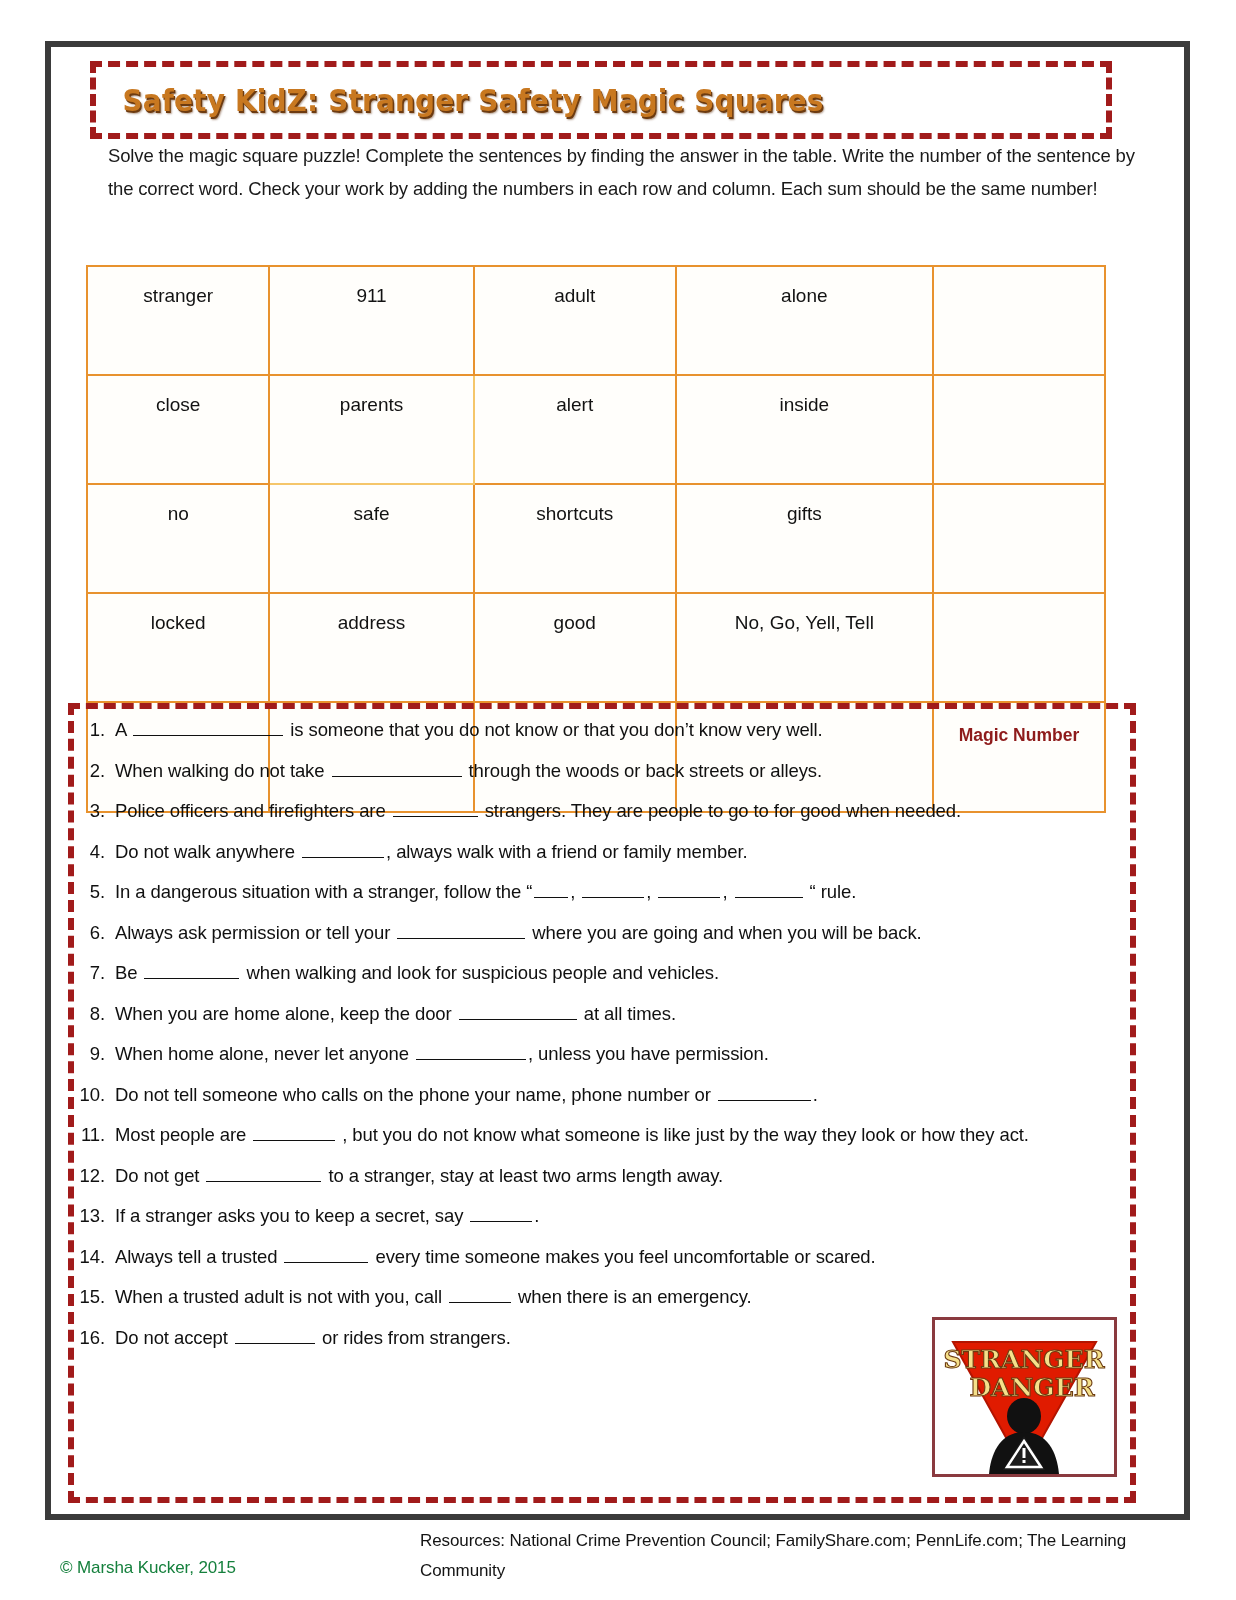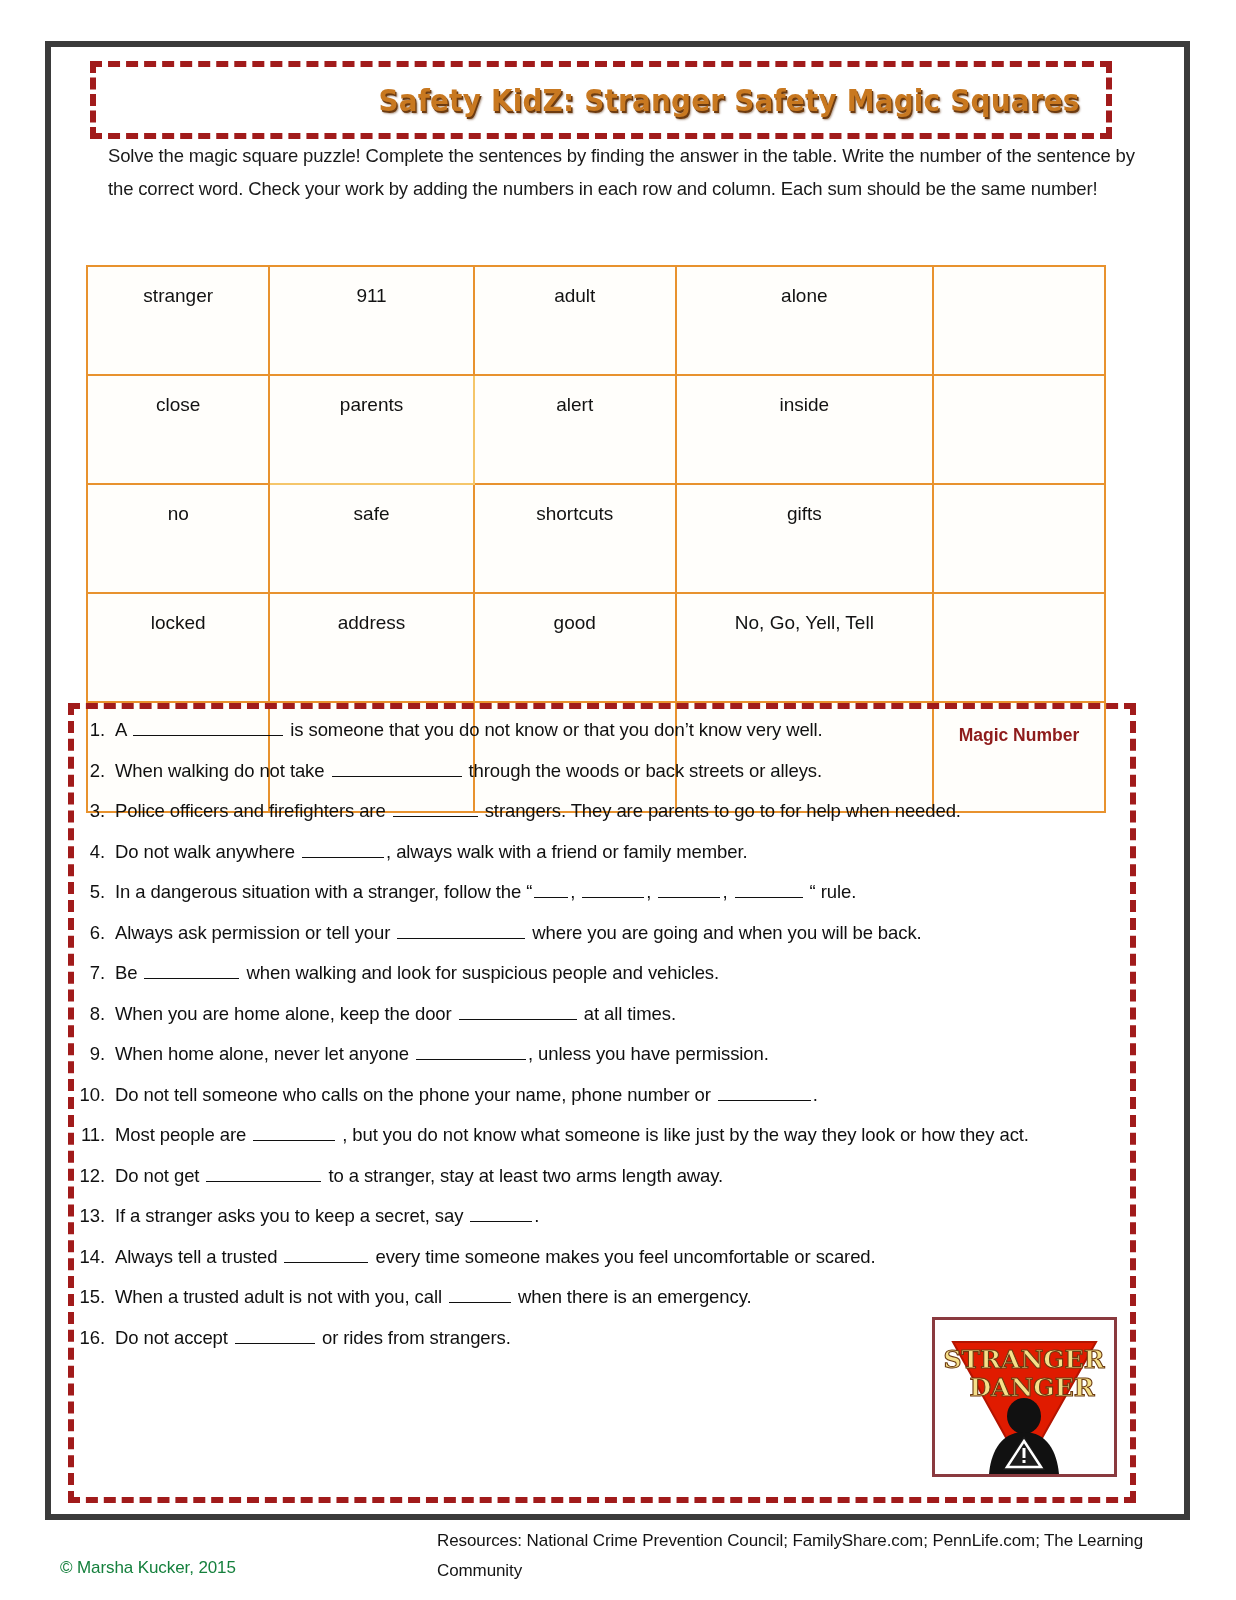--- a/index.html
+++ b/index.html
@@ -31,21 +31,21 @@
   #title-box {
     position: absolute;
     left: 90px;
     top: 61px;
     width: 1022px;
     height: 78px;
     border: 6px dashed #a11b1b;
     box-sizing: border-box;
     display: flex;
     align-items: center;
-    justify-content: flex-end;
+    justify-content: flex-start;
   }
   #title-text {
     font-family: "DejaVu Sans", sans-serif;
     font-weight: bold;
     font-size: 30px;
     letter-spacing: 0.2px;
     color: #c87820;
     transform: scaleX(0.93);
     text-shadow: 1.5px 1.5px 0 #6d3b10, 2.5px 2.5px 2px rgba(90,45,10,0.45);
     white-space: nowrap;
@@ -159,21 +159,21 @@
     border: 3px solid #8a3a3f;
     box-sizing: border-box;
     background: #ffffff;
     overflow: hidden;
   }
   #logo svg { display: block; }
 
   
   #footer-resources {
     position: absolute;
-    left: 437px;
+    left: 420px;
     top: 1526px;
     width: 740px;
     font-size: 17px;
     line-height: 30px;
     color: #141414;
     letter-spacing: -0.1px;
   }
   #footer-copyright {
     position: absolute;
     left: 60px;
@@ -239,21 +239,21 @@
     <li class="sentence">
       <span class="num">1.</span>
       <span class="body"><span>A </span><span class="blank" style="width: 150px;"></span><span> is someone that you do not know or that you don’t know very well.</span></span>
     </li>
     <li class="sentence">
       <span class="num">2.</span>
       <span class="body"><span>When walking do not take </span><span class="blank" style="width: 130px;"></span><span> through the woods or back streets or alleys.</span></span>
     </li>
     <li class="sentence">
       <span class="num">3.</span>
-      <span class="body"><span>Police officers and firefighters are </span><span class="blank" style="width: 85px;"></span><span> strangers.  They are parents to go to for help when needed.</span></span>
+      <span class="body"><span>Police officers and firefighters are </span><span class="blank" style="width: 85px;"></span><span> strangers.  They are people to go to for good when needed.</span></span>
     </li>
     <li class="sentence">
       <span class="num">4.</span>
       <span class="body"><span> Do not walk anywhere </span><span class="blank" style="width: 82px;"></span><span>, always walk with a friend or family member.</span></span>
     </li>
     <li class="sentence">
       <span class="num">5.</span>
       <span class="body"><span>In a dangerous situation with a stranger, follow the  “</span><span class="blank" style="width: 34px;"></span>, <span class="blank" style="width: 62px;"></span>, <span class="blank" style="width: 62px;"></span>, <span class="blank" style="width: 68px;"></span><span> “ rule.</span></span>
     </li>
     <li class="sentence">

